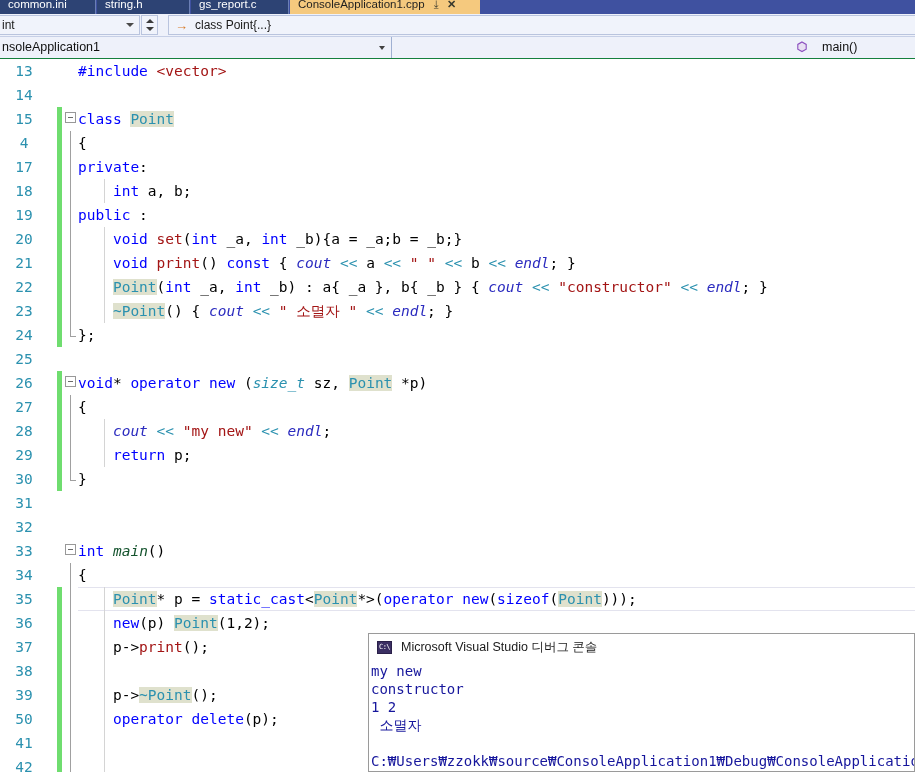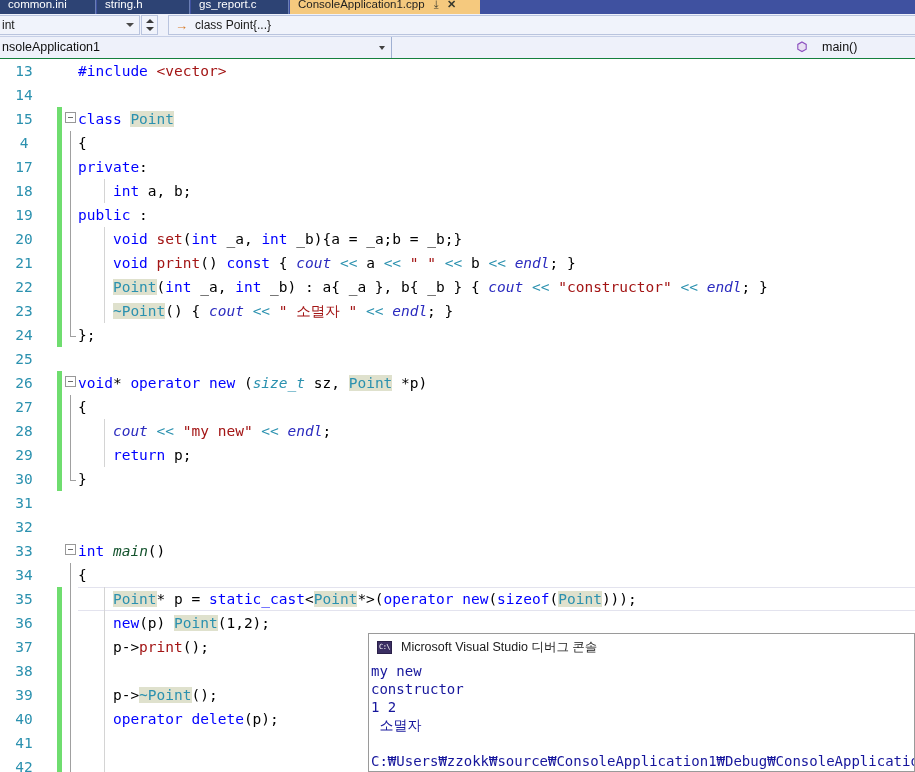--- a/index.html
+++ b/index.html
@@ -361,21 +361,21 @@
       <div class="code-line"><div class="ln">30</div><div class="chgbar chg-green"></div><div class="glyph-col"><div class="foldline endtop"></div><div class="foldline endfoot"></div></div><div class="codetext">}</div></div>
       <div class="code-line"><div class="ln">31</div><div class="glyph-col"></div><div class="codetext"></div></div>
       <div class="code-line"><div class="ln">32</div><div class="glyph-col"></div><div class="codetext"></div></div>
       <div class="code-line"><div class="ln">33</div><div class="glyph-col"><div class="foldbox"></div></div><div class="codetext"><span class="k">int</span> <span class="ifn">main</span>()</div></div>
       <div class="code-line"><div class="ln">34</div><div class="glyph-col"><div class="foldline"></div></div><div class="codetext">{</div></div>
       <div class="code-line"><div class="ln">35</div><div class="chgbar chg-green"></div><div class="glyph-col"><div class="foldline"></div></div><div class="curline"></div><div class="indentguide" style="left: 104px;"></div><div class="codetext">    <span class="hl teal">Point</span>* p = <span class="k">static_cast</span>&lt;<span class="hl teal">Point</span>*&gt;(<span class="k">operator</span> <span class="k">new</span>(<span class="k">sizeof</span>(<span class="hl teal">Point</span>)));</div></div>
       <div class="code-line"><div class="ln">36</div><div class="chgbar chg-green"></div><div class="glyph-col"><div class="foldline"></div></div><div class="indentguide" style="left: 104px;"></div><div class="codetext">    <span class="k">new</span>(p) <span class="hl teal">Point</span>(1,2);</div></div>
       <div class="code-line"><div class="ln">37</div><div class="chgbar chg-green"></div><div class="glyph-col"><div class="foldline"></div></div><div class="indentguide" style="left: 104px;"></div><div class="codetext">    p-&gt;<span class="fn">print</span>();</div></div>
       <div class="code-line"><div class="ln">38</div><div class="chgbar chg-green"></div><div class="glyph-col"><div class="foldline"></div></div><div class="indentguide" style="left: 104px;"></div><div class="codetext"></div></div>
       <div class="code-line"><div class="ln">39</div><div class="chgbar chg-green"></div><div class="glyph-col"><div class="foldline"></div></div><div class="indentguide" style="left: 104px;"></div><div class="codetext">    p-&gt;<span class="hl teal">~Point</span>();</div></div>
-      <div class="code-line"><div class="ln">40</div><div class="chgbar chg-green"></div><div class="glyph-col"><div class="foldline"></div></div><div class="indentguide" style="left: 104px;"></div><div class="codetext">    <span class="k">operator</span> <span class="k">delete</span>(p);</div></div>
+      <div class="code-line"><div class="ln">50</div><div class="chgbar chg-green"></div><div class="glyph-col"><div class="foldline"></div></div><div class="indentguide" style="left: 104px;"></div><div class="codetext">    <span class="k">operator</span> <span class="k">delete</span>(p);</div></div>
       <div class="code-line"><div class="ln">41</div><div class="chgbar chg-green"></div><div class="glyph-col"><div class="foldline"></div></div><div class="indentguide" style="left: 104px;"></div><div class="codetext"></div></div>
       <div class="code-line"><div class="ln">42</div><div class="chgbar chg-green"></div><div class="glyph-col"><div class="foldline"></div></div><div class="indentguide" style="left: 104px;"></div><div class="codetext"></div></div>
     </div>
 
   <div class="console">
     <div class="console-title">
       <span class="console-icon">C:\</span>
       <span>Microsoft Visual Studio 디버그 콘솔</span>
     </div>
     <div class="console-body">my new

